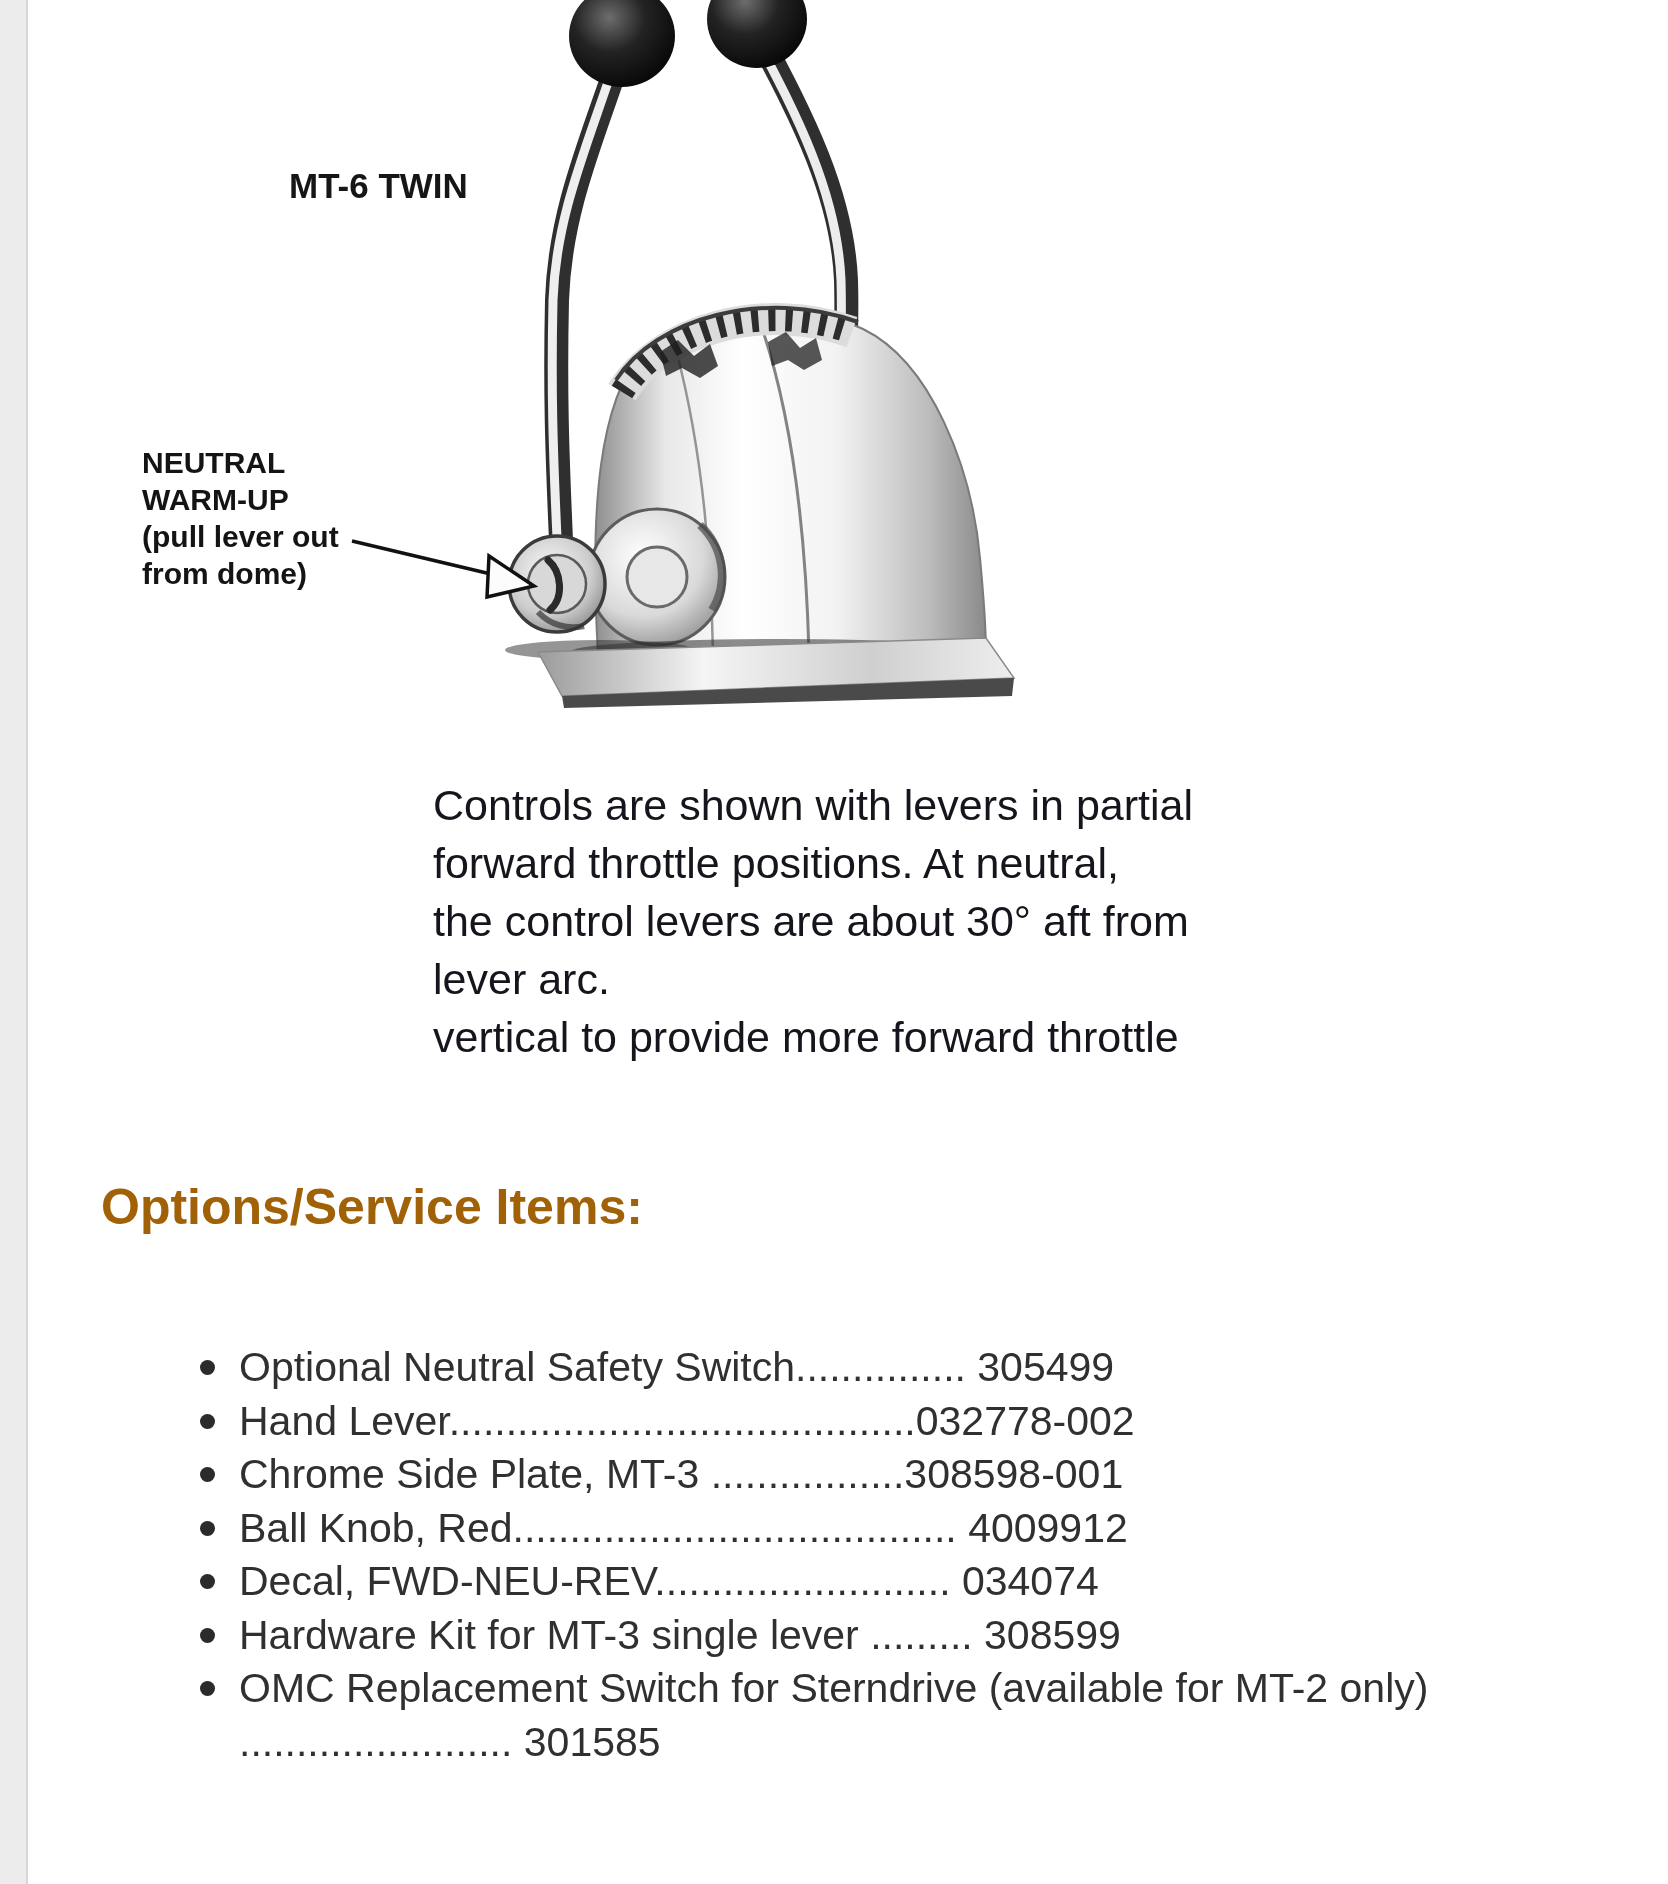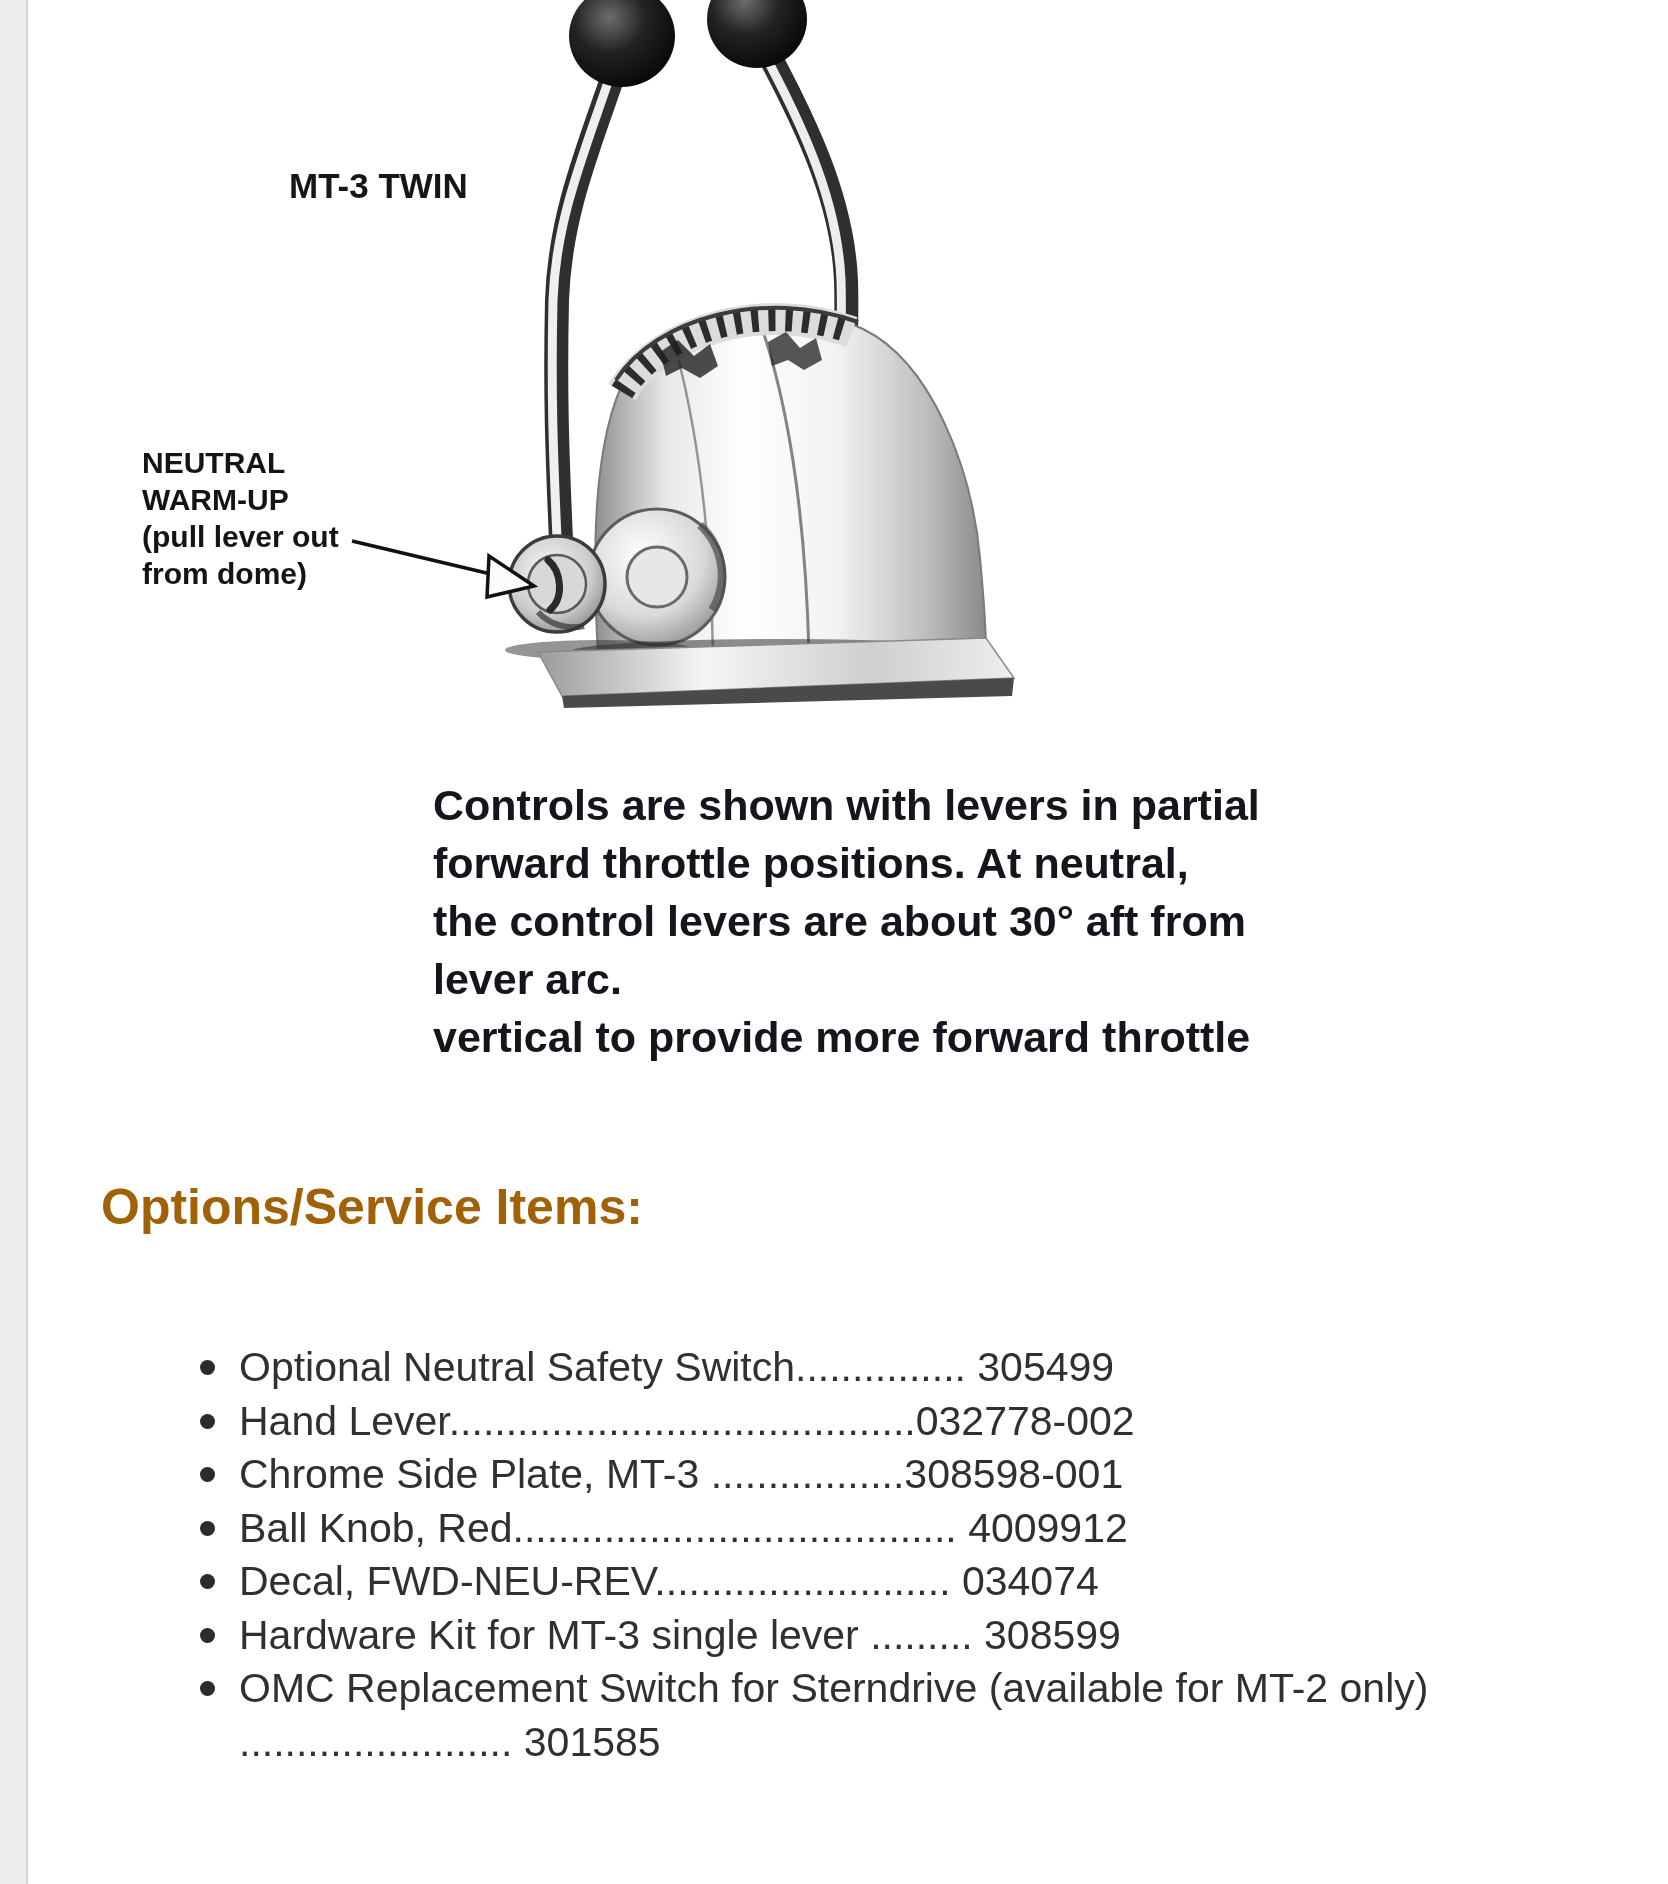--- a/index.html
+++ b/index.html
@@ -47,21 +47,21 @@
   .product-photo {
     position: absolute;
     left: 300px; top: 0;
     width: 720px; height: 710px;
   }
   
   .caption {
     position: absolute;
     left: 433px; top: 776px;
     font-size: 43px;
-    font-weight: bold;
+    font-weight: normal;
     line-height: 58px;
     color: #15151d;
     white-space: nowrap;
   }
   
   .section-heading {
     position: absolute;
     left: 101px; top: 1178px;
     font-size: 50px;
     font-weight: bold;
@@ -184,21 +184,21 @@
       <polygon points="538,652 986,638 1014,678 562,696" fill="url(#baseGrad)" stroke="#8a8a8a" stroke-width="1.5"></polygon>
       <polygon points="562,696 1014,678 1012,696 564,708" fill="#4a4a4a"></polygon>
     </g>
 
     <g>
       <line x1="352" y1="541" x2="495" y2="575" stroke="#111111" stroke-width="3.5"></line>
       <polygon points="489,556 534,586 487,597" fill="#fcfcfc" stroke="#111111" stroke-width="3.5"></polygon>
     </g>
   </svg>
 
-  <div class="product-label">MT-3 TWIN</div>
+  <div class="product-label">MT-6 TWIN</div>
 
   <div class="callout">
     <div>NEUTRAL</div>
     <div>WARM-UP</div>
     <div>(pull lever out</div>
     <div>from dome)</div>
   </div>
 
   <div class="caption">
     <div>Controls are shown with levers in partial</div>

